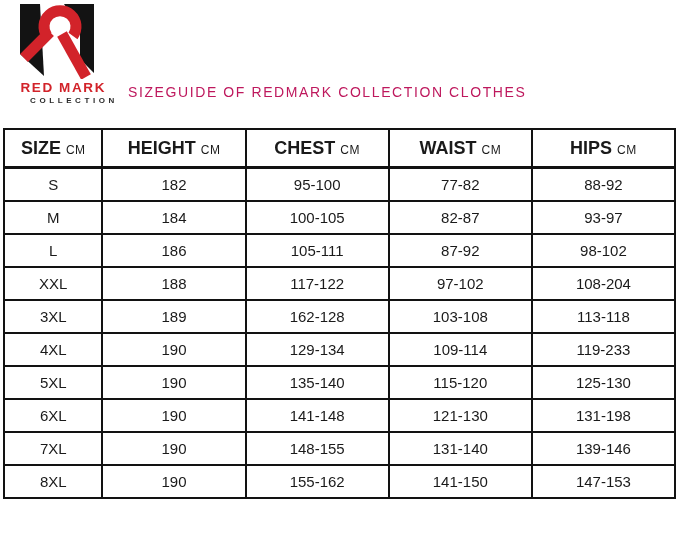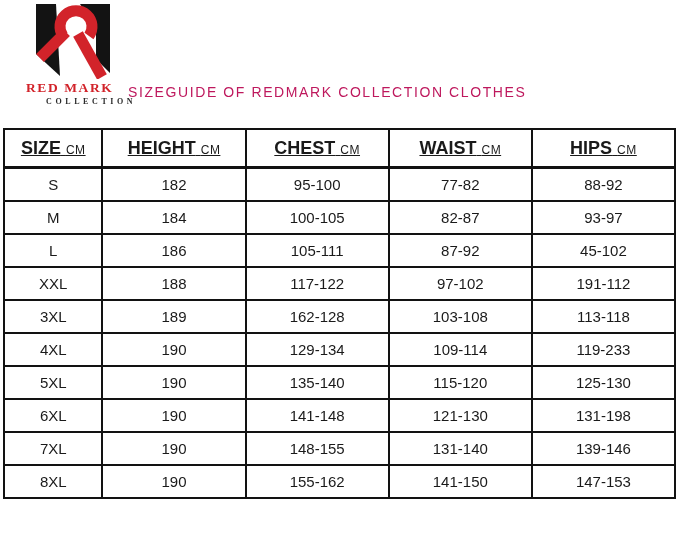--- a/index.html
+++ b/index.html
@@ -8,25 +8,24 @@
     width: 679px;
     height: 538px;
     background: #ffffff;
     font-family: "Liberation Sans", sans-serif;
     overflow: hidden;
   }
 
   
   .logo {
     position: absolute;
-    left: 26px;
+    left: 10px;
     top: 3px;
     width: 96px;
-    text-align: left;
-    font-family: Liberation Serif, serif;
+    text-align: right;
   }
   .logo svg { display: block; margin: 0 auto; }
   .brand-name {
     margin-top: 1px;
     font-size: 13.5px;
     font-weight: 700;
     letter-spacing: 1.6px;
     color: #d2232a;
     white-space: nowrap;
   }
@@ -66,21 +65,20 @@
     text-align: center;
     vertical-align: middle;
     color: #1a1a1a;
     padding: 0;
   }
   .sizeguide th {
     height: 36px;
     font-size: 18px;
     font-weight: 700;
     border-bottom-width: 3px;
-    text-decoration: underline;
   }
   .sizeguide th .unit {
     font-size: 12px;
     font-weight: 400;
     letter-spacing: 0.5px;
   }
   .sizeguide td {
     height: 31px;
     font-size: 15px;
     font-weight: 400;
@@ -150,28 +148,28 @@
       <td>184</td>
       <td>100-105</td>
       <td>82-87</td>
       <td>93-97</td>
     </tr>
         <tr>
       <td>L</td>
       <td>186</td>
       <td>105-111</td>
       <td>87-92</td>
-      <td>45-102</td>
+      <td>98-102</td>
     </tr>
         <tr>
       <td>XXL</td>
       <td>188</td>
       <td>117-122</td>
       <td>97-102</td>
-      <td>191-112</td>
+      <td>108-204</td>
     </tr>
         <tr>
       <td>3XL</td>
       <td>189</td>
       <td>162-128</td>
       <td>103-108</td>
       <td>113-118</td>
     </tr>
         <tr>
       <td>4XL</td>

